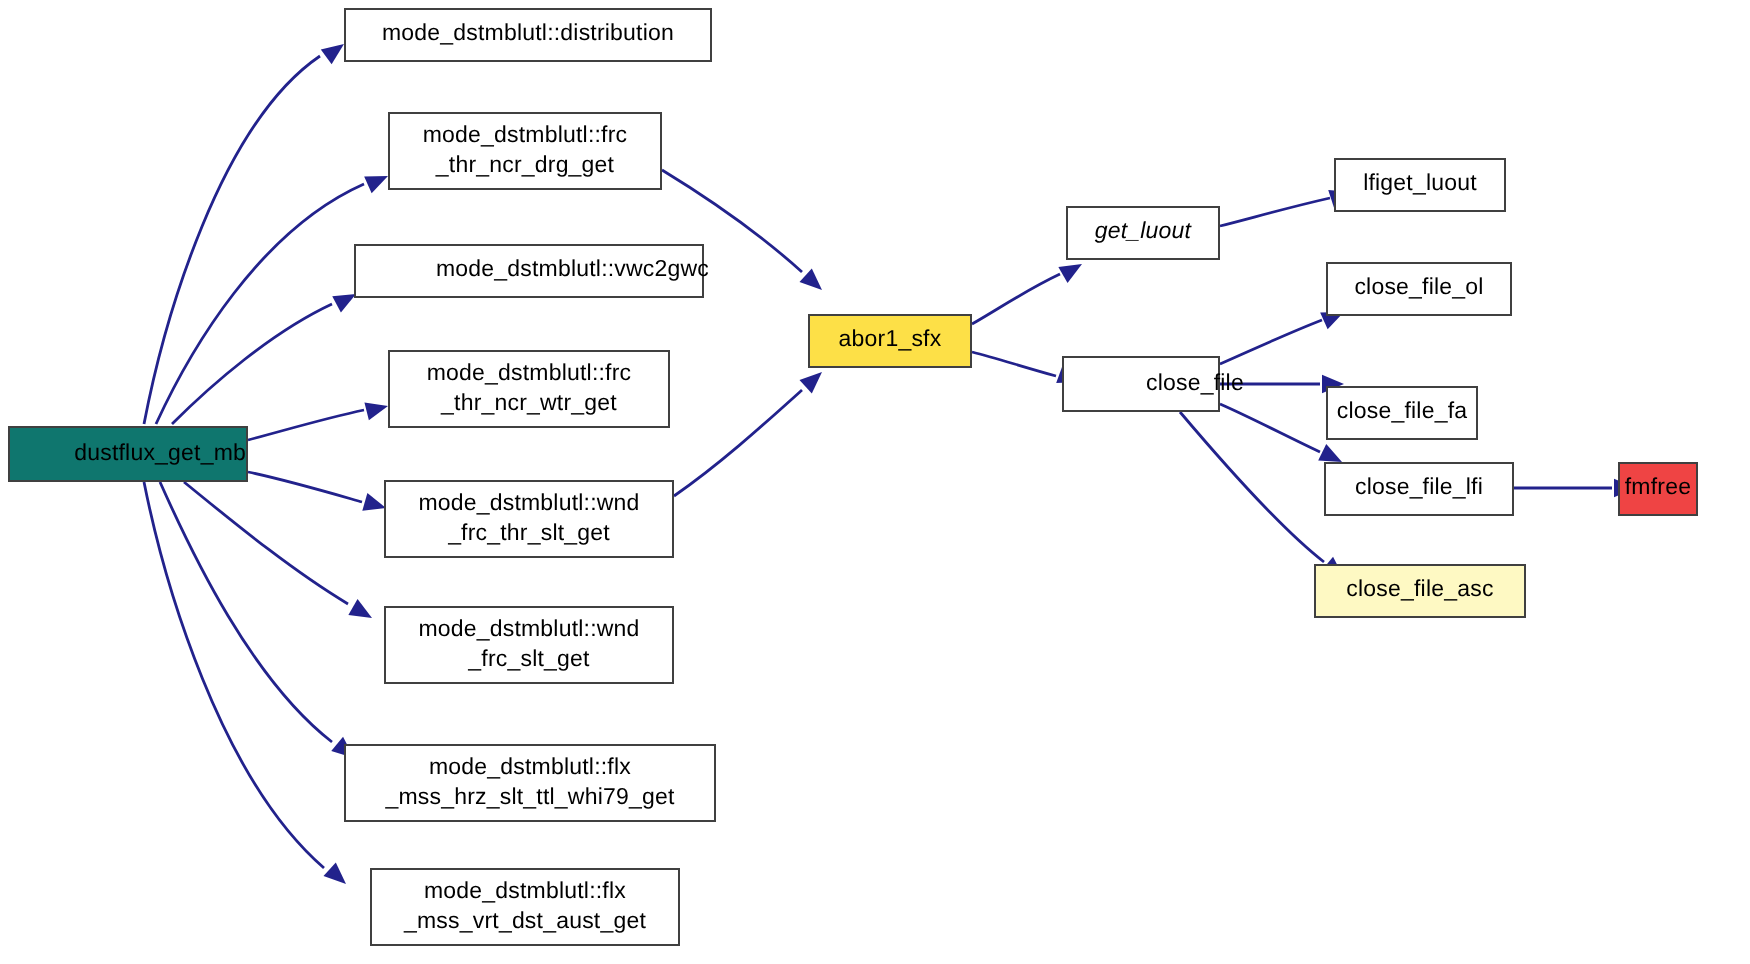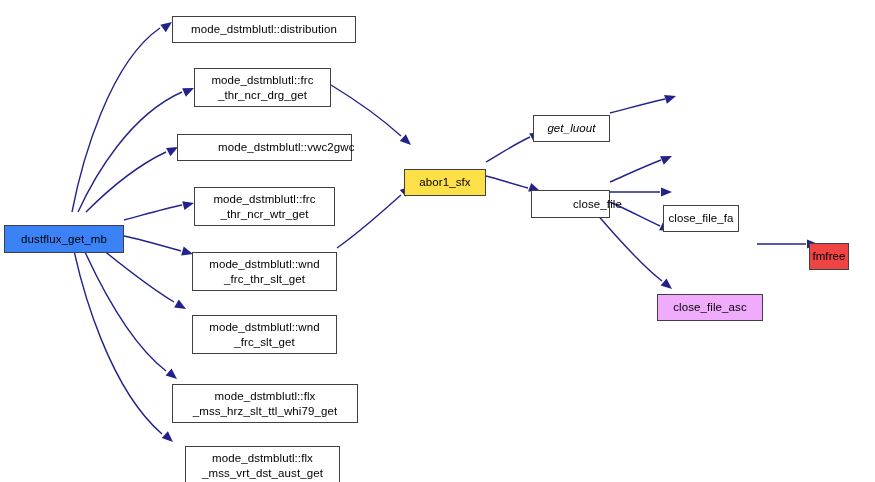--- a/index.html
+++ b/index.html
@@ -31,21 +31,20 @@
     color: #000000;
     font-size: 11.5px;
     line-height: 15px;
     display: flex;
     align-items: center;
     justify-content: center;
     text-align: center;
     white-space: pre-line;
     letter-spacing: 0.1px;
     z-index: 2;
-    margin-top: 12px;
   }
   .node.root {
     background: #bfbfbf;
     border-color: #404040;
   }
   .node-label {
     display: block;
     width: 100%;
     white-space: pre-line;
   }
@@ -85,34 +84,37 @@
       <polygon points="0,0 -11,-4.6 -11,4.6" fill="#22228c" transform="translate(672,156) rotate(-24)"></polygon>
       <path d="M 610,192 L 660,192" fill="none" stroke="#22228c" stroke-width="1.4"></path>
       <polygon points="0,0 -11,-4.6 -11,4.6" fill="#22228c" transform="translate(672,192) rotate(0)"></polygon>
       <path d="M 610,202 C 626,209 643,218 660,226" fill="none" stroke="#22228c" stroke-width="1.4"></path>
       <polygon points="0,0 -11,-4.6 -11,4.6" fill="#22228c" transform="translate(671,231) rotate(26)"></polygon>
       <path d="M 590,206 C 612,232 640,264 662,281" fill="none" stroke="#22228c" stroke-width="1.4"></path>
       <polygon points="0,0 -11,-4.6 -11,4.6" fill="#22228c" transform="translate(672,289) rotate(40)"></polygon>
       <path d="M 757,244 L 806,244" fill="none" stroke="#22228c" stroke-width="1.4"></path>
       <polygon points="0,0 -11,-4.6 -11,4.6" fill="#22228c" transform="translate(818,244) rotate(0)"></polygon>
     </svg>
-<div class="node root" style="left: 4px; top: 213px; width: 120px; height: 28px; background: #3b82f6; border-color: rgb(64, 64, 64);"><span class="node-label">dustflux_get_mb</span></div>
+<div class="node root" style="left: 4px; top: 213px; width: 120px; height: 28px; background: #0f766e; border-color: rgb(64, 64, 64); text-align: right;"><span class="node-label">dustflux_get_mb</span></div>
     <div class="node" style="left: 172px; top: 4px; width: 184px; height: 27px; background: rgb(255, 255, 255); border-color: rgb(64, 64, 64);"><span class="node-label">mode_dstmblutl::distribution</span></div>
     <div class="node" style="left: 194px; top: 56px; width: 137px; height: 39px; background: rgb(255, 255, 255); border-color: rgb(64, 64, 64);"><span class="node-label">mode_dstmblutl::frc
 _thr_ncr_drg_get</span></div>
     <div class="node" style="left: 177px; top: 122px; width: 175px; height: 27px; background: rgb(255, 255, 255); border-color: rgb(64, 64, 64); padding-left: 40px;"><span class="node-label">mode_dstmblutl::vwc2gwc</span></div>
     <div class="node" style="left: 194px; top: 175px; width: 141px; height: 39px; background: rgb(255, 255, 255); border-color: rgb(64, 64, 64);"><span class="node-label">mode_dstmblutl::frc
 _thr_ncr_wtr_get</span></div>
     <div class="node" style="left: 192px; top: 240px; width: 145px; height: 39px; background: rgb(255, 255, 255); border-color: rgb(64, 64, 64);"><span class="node-label">mode_dstmblutl::wnd
 _frc_thr_slt_get</span></div>
     <div class="node" style="left: 192px; top: 303px; width: 145px; height: 39px; background: rgb(255, 255, 255); border-color: rgb(64, 64, 64);"><span class="node-label">mode_dstmblutl::wnd
 _frc_slt_get</span></div>
     <div class="node" style="left: 172px; top: 372px; width: 186px; height: 39px; background: rgb(255, 255, 255); border-color: rgb(64, 64, 64);"><span class="node-label">mode_dstmblutl::flx
 _mss_hrz_slt_ttl_whi79_get</span></div>
     <div class="node" style="left: 185px; top: 434px; width: 155px; height: 39px; background: rgb(255, 255, 255); border-color: rgb(64, 64, 64);"><span class="node-label">mode_dstmblutl::flx
 _mss_vrt_dst_aust_get</span></div>
     <div class="node" style="left: 404px; top: 157px; width: 82px; height: 27px; background: #fde047; border-color: rgb(64, 64, 64);"><span class="node-label">abor1_sfx</span></div>
     <div class="node" style="left: 533px; top: 103px; width: 77px; height: 27px; background: rgb(255, 255, 255); border-color: rgb(64, 64, 64); font-style: italic;"><span class="node-label">get_luout</span></div>
     <div class="node" style="left: 531px; top: 178px; width: 79px; height: 28px; background: rgb(255, 255, 255); border-color: rgb(64, 64, 64); padding-left: 41px;"><span class="node-label">close_file</span></div>
+    <div class="node" style="left: 667px; top: 79px; width: 86px; height: 27px; background: rgb(255, 255, 255); border-color: rgb(64, 64, 64);"><span class="node-label">lfiget_luout</span></div>
+    <div class="node" style="left: 663px; top: 131px; width: 93px; height: 27px; background: rgb(255, 255, 255); border-color: rgb(64, 64, 64);"><span class="node-label">close_file_ol</span></div>
     <div class="node" style="left: 663px; top: 193px; width: 76px; height: 27px; background: rgb(255, 255, 255); border-color: rgb(64, 64, 64); text-align: center;"><span class="node-label">close_file_fa</span></div>
+    <div class="node" style="left: 662px; top: 231px; width: 95px; height: 27px; background: rgb(255, 255, 255); border-color: rgb(64, 64, 64);"><span class="node-label">close_file_lfi</span></div>
     <div class="node" style="left: 809px; top: 231px; width: 40px; height: 27px; background: #ef4444; border-color: rgb(64, 64, 64);"><span class="node-label">fmfree</span></div>
-    <div class="node" style="left: 657px; top: 282px; width: 106px; height: 27px; background: #f0abfc; border-color: rgb(64, 64, 64);"><span class="node-label">close_file_asc</span></div>
+    <div class="node" style="left: 657px; top: 282px; width: 106px; height: 27px; background: #fef9c3; border-color: rgb(64, 64, 64);"><span class="node-label">close_file_asc</span></div>
   </div>
 
 </body></html>

